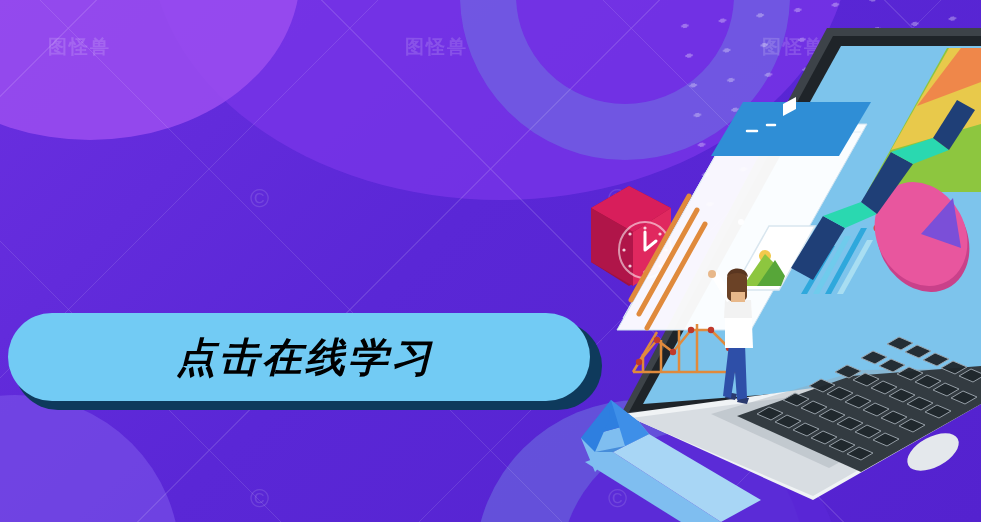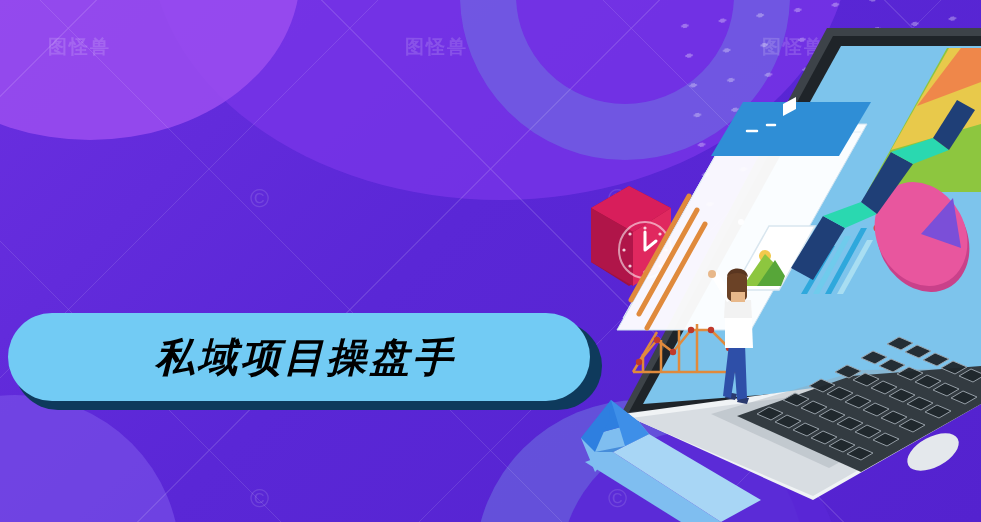--- a/index.html
+++ b/index.html
@@ -390,17 +390,17 @@
         </g>
 
       </g>
     </svg>
   </div>
 
 
   <div class="cta-wrap">
     <div class="cta-shadow"></div>
     <div class="cta">
-      <span class="cta-label">私域项目操盘手</span>
+      <span class="cta-label">点击在线学习</span>
     </div>
   </div>
 
 </div>
 
 </body></html>

